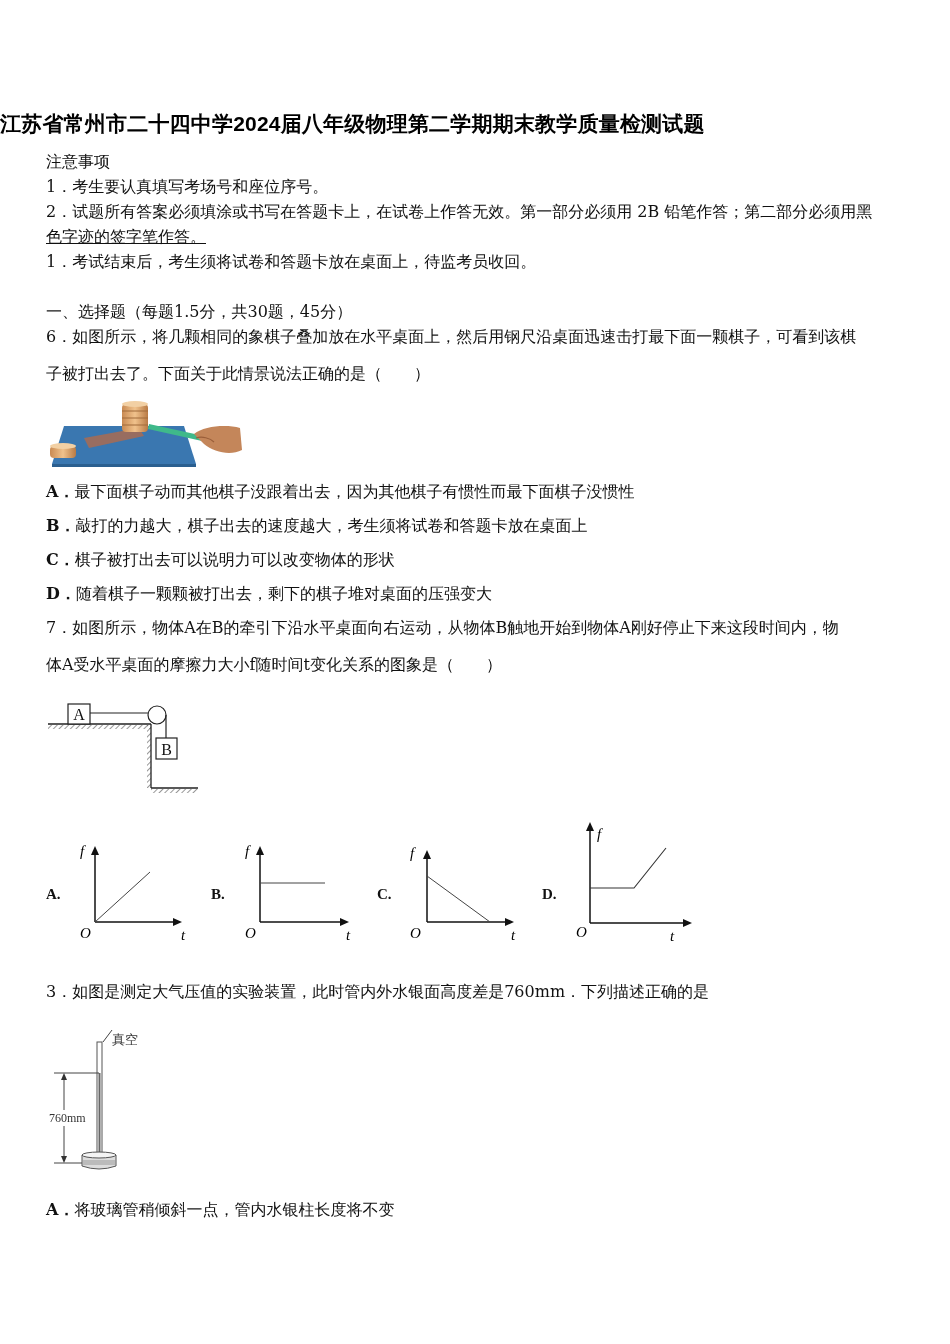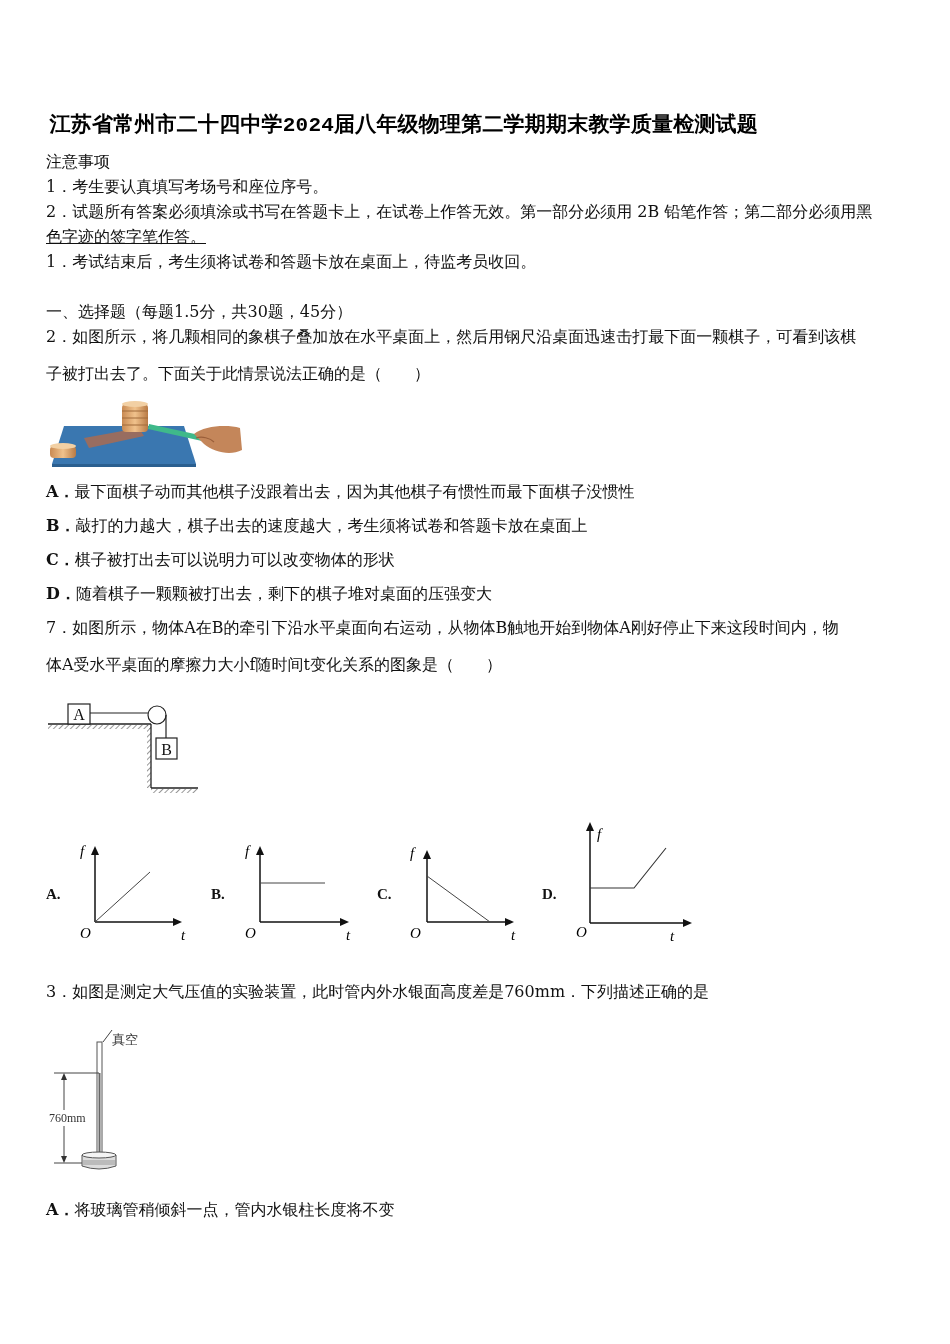--- a/index.html
+++ b/index.html
@@ -1,41 +1,41 @@
 <!DOCTYPE html>
 <html><head>
 <meta charset="utf-8">
 <style>
   html, body { margin: 0; padding: 0; background: #ffffff; }
   body { width: 950px; height: 1344px; position: relative; overflow: hidden;
          font-family: "DejaVu Serif", "Liberation Serif", serif; color: #111; }
   .abs { position: absolute; white-space: nowrap; }
-  .title { left: 0; width: 758px; top: 110px; text-align: right;
-           font-family: Liberation Mono, monospace;
+  .title { left: 0; width: 758px; top: 110px; text-align: left;
+           font-family: Liberation Sans, sans-serif;
            font-weight: bold; font-size: 21px; letter-spacing: 0.2px; color: #000; }
   .line { left: 46px; font-size: 16px; line-height: 20px; color: #111; }
   .bold { font-weight: bold; }
   .fig { position: absolute; }
   .opt-label { position: absolute; font-family: "Liberation Serif", serif; font-weight: bold; font-size: 15px; }
   svg text { font-family: "Liberation Serif", serif; }
 </style>
 </head>
 <body>
 
 <div class="abs title">江苏省常州市二十四中学2024届八年级物理第二学期期末教学质量检测试题</div>
 
 <div class="abs line" style="top:152px;">注意事项</div>
 <div class="abs line" style="top:177px;">1．考生要认真填写考场号和座位序号。</div>
 <div class="abs line" style="top:202px;">2．试题所有答案必须填涂或书写在答题卡上，在试卷上作答无效。第一部分必须用 2B 铅笔作答；第二部分必须用黑</div>
 <div class="abs line" style="top:227px;text-decoration:underline;">色字迹的签字笔作答。</div>
 <div class="abs line" style="top:252px;">1．考试结束后，考生须将试卷和答题卡放在桌面上，待监考员收回。</div>
 
 <div class="abs line" style="top:302px;">一、选择题（每题1.5分，共30题，45分）</div>
 
-<div class="abs line" style="top:327px;">2．如图所示，将几颗相同的象棋子叠加放在水平桌面上，然后用钢尺沿桌面迅速击打最下面一颗棋子，可看到该棋</div>
+<div class="abs line" style="top:327px;">6．如图所示，将几颗相同的象棋子叠加放在水平桌面上，然后用钢尺沿桌面迅速击打最下面一颗棋子，可看到该棋</div>
 <div class="abs line" style="top:364px;">子被打出去了。下面关于此情景说法正确的是（　　）</div>
 
 <svg class="fig" style="left:44px; top:398px;" width="200" height="72" viewBox="0 0 200 72">
   <defs>
     <linearGradient id="coin" x1="0" x2="1">
       <stop offset="0" stop-color="#c98a52"></stop>
         <stop offset="0.5" stop-color="#f0c28c"></stop>
         <stop offset="1" stop-color="#b97a44"></stop>
     </linearGradient>
   </defs>

